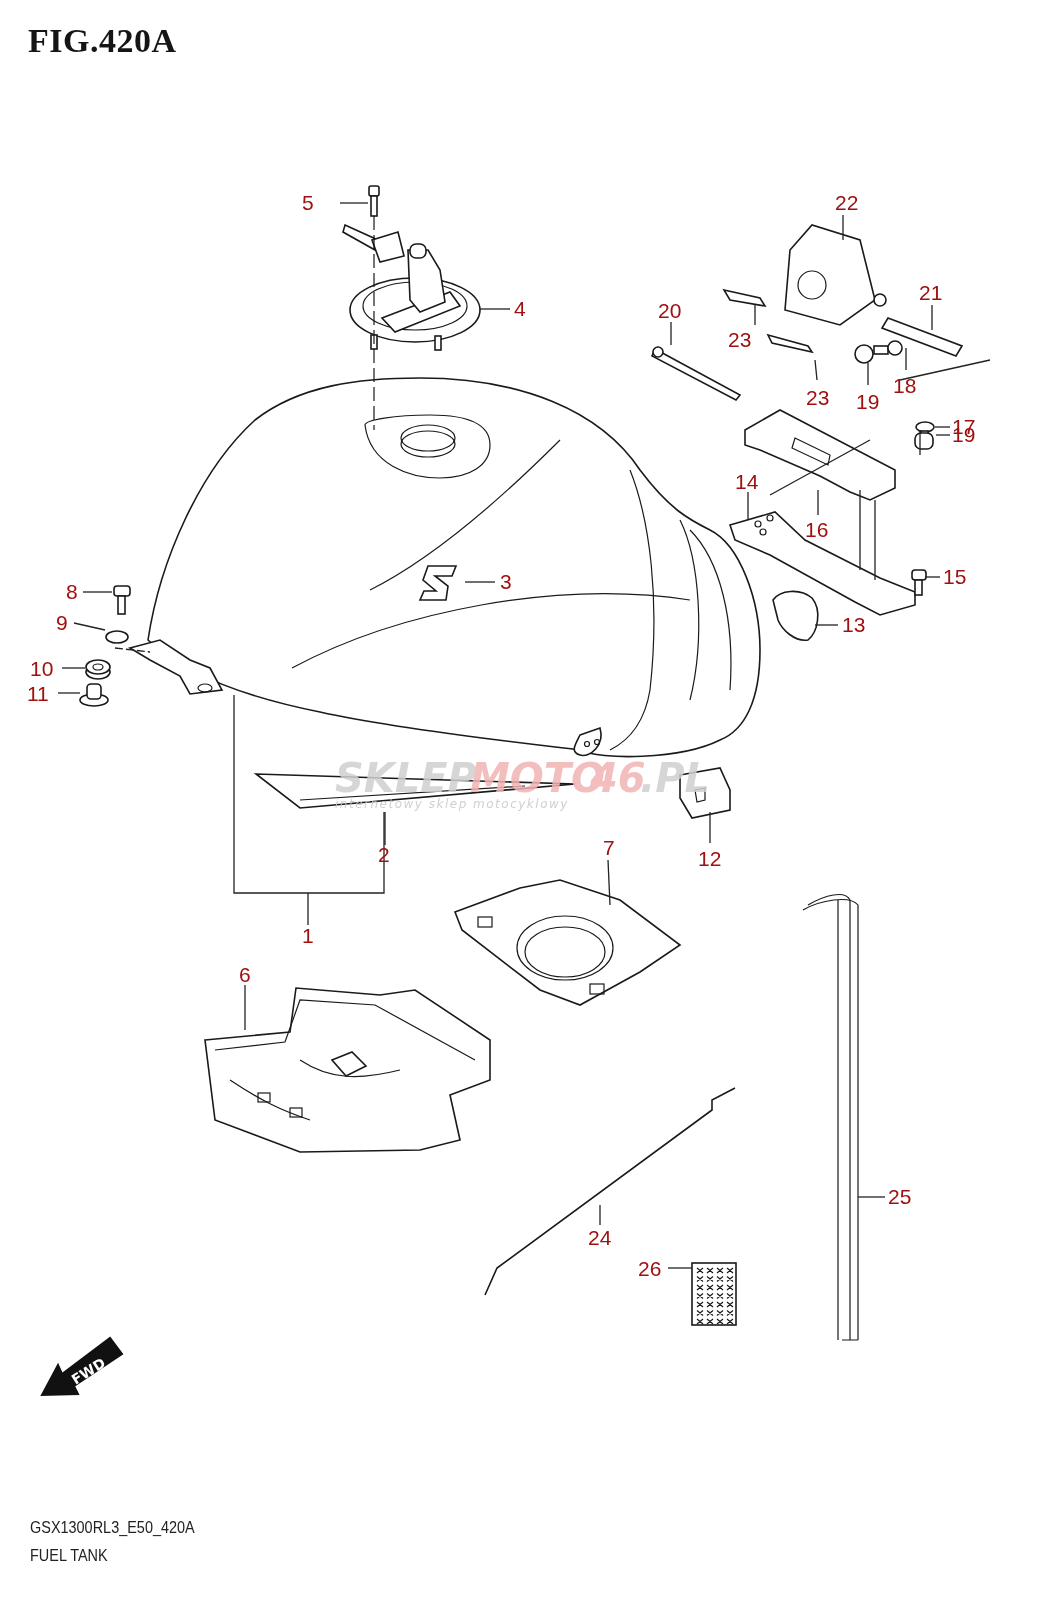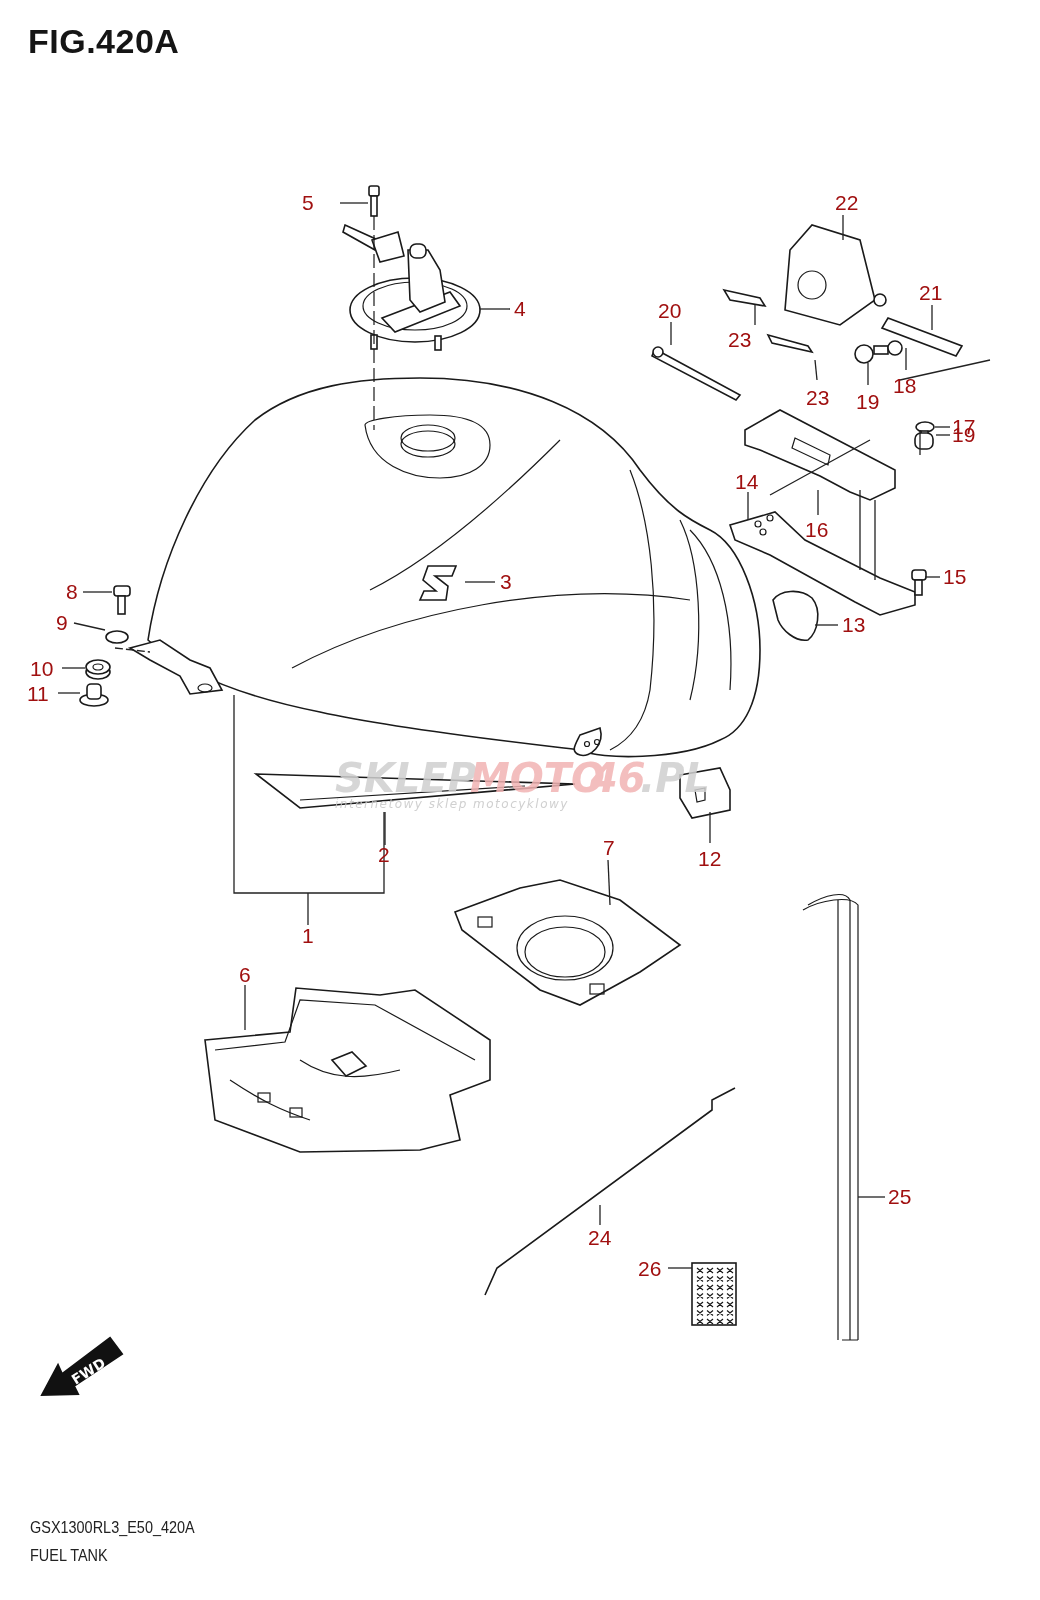--- a/index.html
+++ b/index.html
@@ -1,17 +1,17 @@
 <!DOCTYPE html>
 <html><head>
 <meta charset="utf-8">
 <style>
   html,body{margin:0;padding:0;background:#fff;}
   body{width:1040px;height:1600px;position:relative;overflow:hidden;font-family:"Liberation Sans",sans-serif;}
-  .title{position:absolute;left:28px;top:22px;font-family:Liberation Sans, sans-serif;font-weight:bold;font-size:34px;color:#151515;letter-spacing:0.5px;}
+  .title{position:absolute;left:28px;top:22px;font-family:Liberation Serif, serif;font-weight:bold;font-size:34px;color:#151515;letter-spacing:0.5px;}
   .footer-code{position:absolute;left:30px;top:1518px;font-size:17px;color:#222;font-family:"Liberation Sans Narrow","Liberation Sans",sans-serif;transform:scaleX(0.85);transform-origin:left;}
   .footer-name{position:absolute;left:30px;top:1546px;font-size:17px;color:#222;transform:scaleX(0.85);transform-origin:left;}
   svg.diagram{position:absolute;left:0;top:0;}
   .lbl{font-family:"Liberation Sans",sans-serif;font-size:21px;fill:#a01010;}
   .ln{stroke:#222;stroke-width:1.3;fill:none;}
   .part{stroke:#1a1a1a;stroke-width:1.6;fill:#fff;}
   .thin{stroke:#1a1a1a;stroke-width:1.2;fill:none;}
   .wm1{font-family:"DejaVu Sans",sans-serif;font-weight:bold;font-style:italic;font-size:40px;}
   .wm2{font-family:"DejaVu Sans",sans-serif;font-style:italic;font-size:12px;fill:#c8c8c8;letter-spacing:1.5px;}
 </style>

